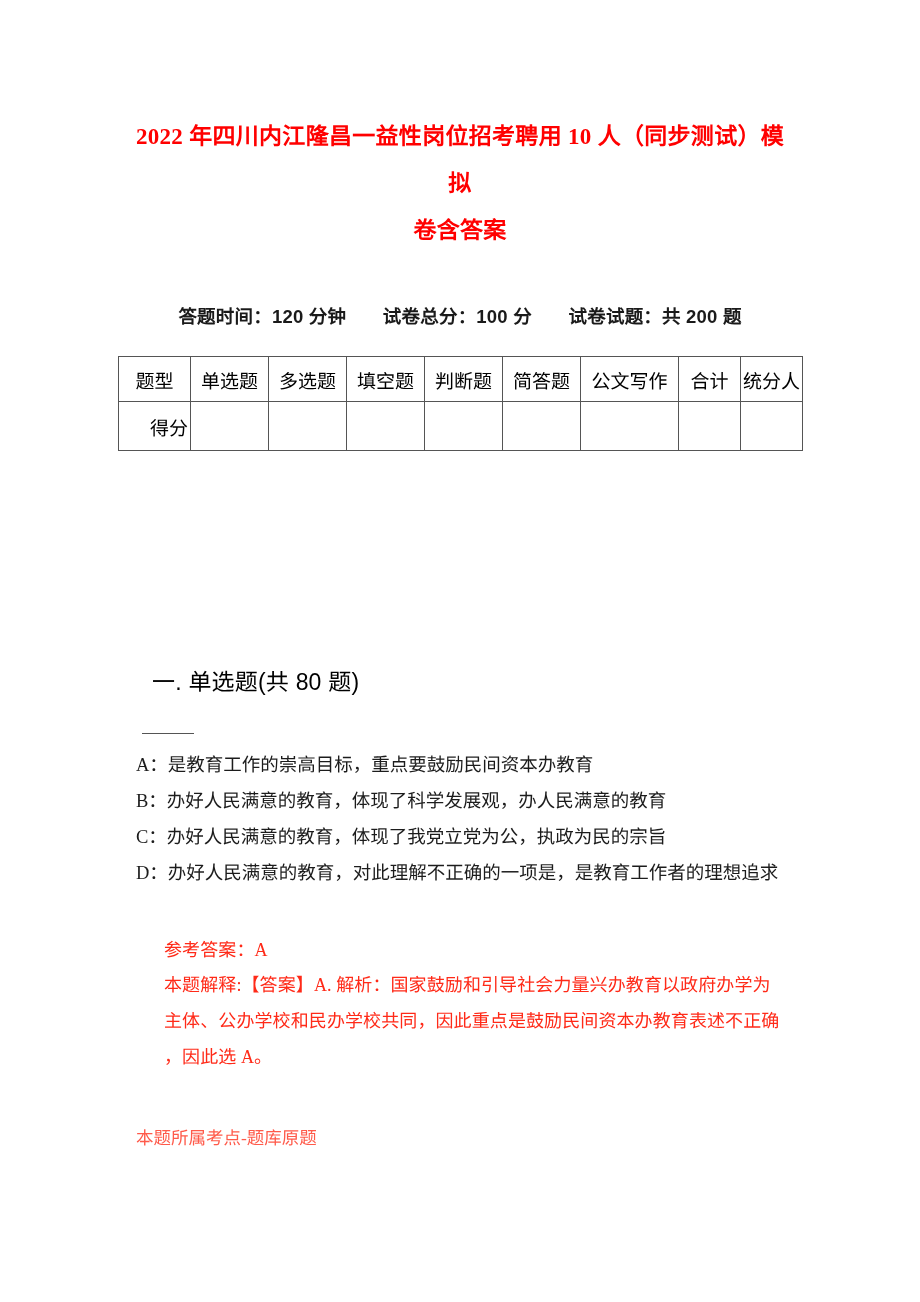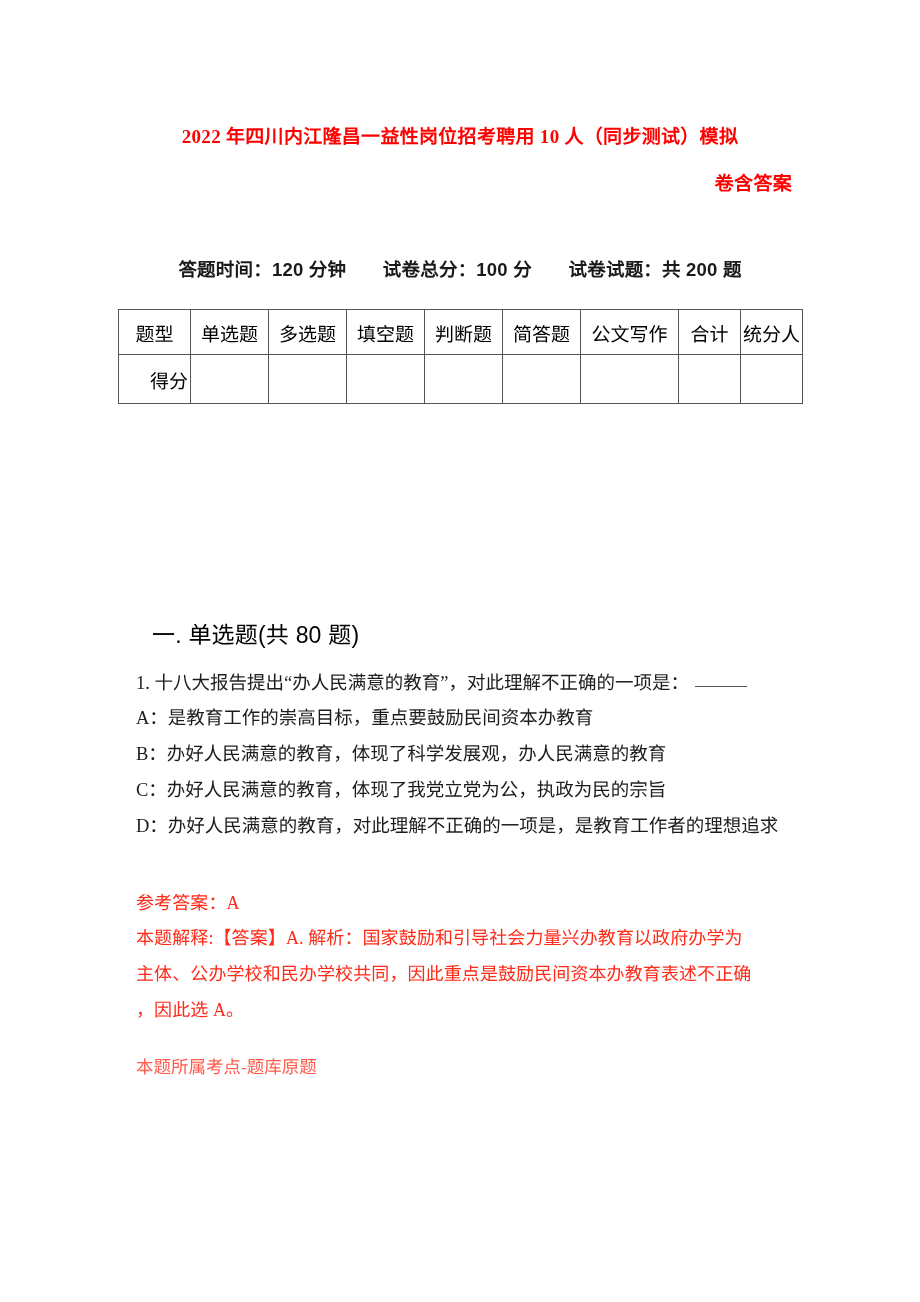--- a/index.html
+++ b/index.html
@@ -22,33 +22,33 @@
     box-sizing: border-box;
     padding: 0;
     position: relative;
   }
 
   
   .doc-title {
     color: #ff0000;
     font-family: "Liberation Serif", "DejaVu Serif", serif;
     font-weight: bold;
-    font-size: 19px;
+    font-size: 23px;
     line-height: 47px;
     text-align: center;
     letter-spacing: 0.3px;
     padding: 0 128px;
     margin: 0;
     padding-top: 113px;
   }
   .doc-title .tline {
     display: block;
   }
   .doc-title .tline.second {
-    text-align: right;
+    text-align: center;
   }
 
   
   .exam-meta {
     margin-top: 48px;
     text-align: center;
     font-family: "Liberation Sans", "DejaVu Sans", sans-serif;
     font-weight: bold;
     font-size: 18.5px;
     color: #1a1a1a;
@@ -141,37 +141,38 @@
     line-height: 36px;
     color: #1c1c1c;
     white-space: nowrap;
   }
 
   
   .answer-area {
     padding-left: 136px;
     padding-right: 118px;
     margin-top: 42px;
+    margin-left: 28px;
   }
   .answer-line {
     color: #ff2a18;
     font-size: 18px;
     line-height: 34px;
     letter-spacing: 0.1px;
   }
   .explain-line {
     color: #ff2a18;
     font-size: 18px;
     line-height: 36px;
     letter-spacing: 0.1px;
     white-space: nowrap;
   }
   .kp-line {
     padding-left: 136px;
-    margin-top: 24px;
+    margin-top: 48px;
     color: #ff5a4a;
     font-size: 17.5px;
     line-height: 30px;
   }
 </style>
 </head>
 <body>
 
 <div class="page">
 
@@ -225,21 +226,21 @@
           <td></td>
         </tr>
       </tbody>
     </table>
   </div>
 
   <div class="section-heading">一. 单选题(共 80 题)</div>
 
   <div class="qblock">
     <div class="qstem">
-      <span>1. 十八大报告提出“办人民满意的教育”，对此理解不正确的一项是：</span><span class="blank-line"></span>
+      <span class="blank-line"></span>
     </div>
     <div class="qopt">A：是教育工作的崇高目标，重点要鼓励民间资本办教育</div>
     <div class="qopt">B：办好人民满意的教育，体现了科学发展观，办人民满意的教育</div>
     <div class="qopt">C：办好人民满意的教育，体现了我党立党为公，执政为民的宗旨</div>
     <div class="qopt">D：办好人民满意的教育，对此理解不正确的一项是，是教育工作者的理想追求</div>
   </div>
 
   <div class="answer-area">
     <div class="answer-line">参考答案：A</div>
     <div class="explain-line">本题解释:【答案】A.  解析：国家鼓励和引导社会力量兴办教育以政府办学为</div>

